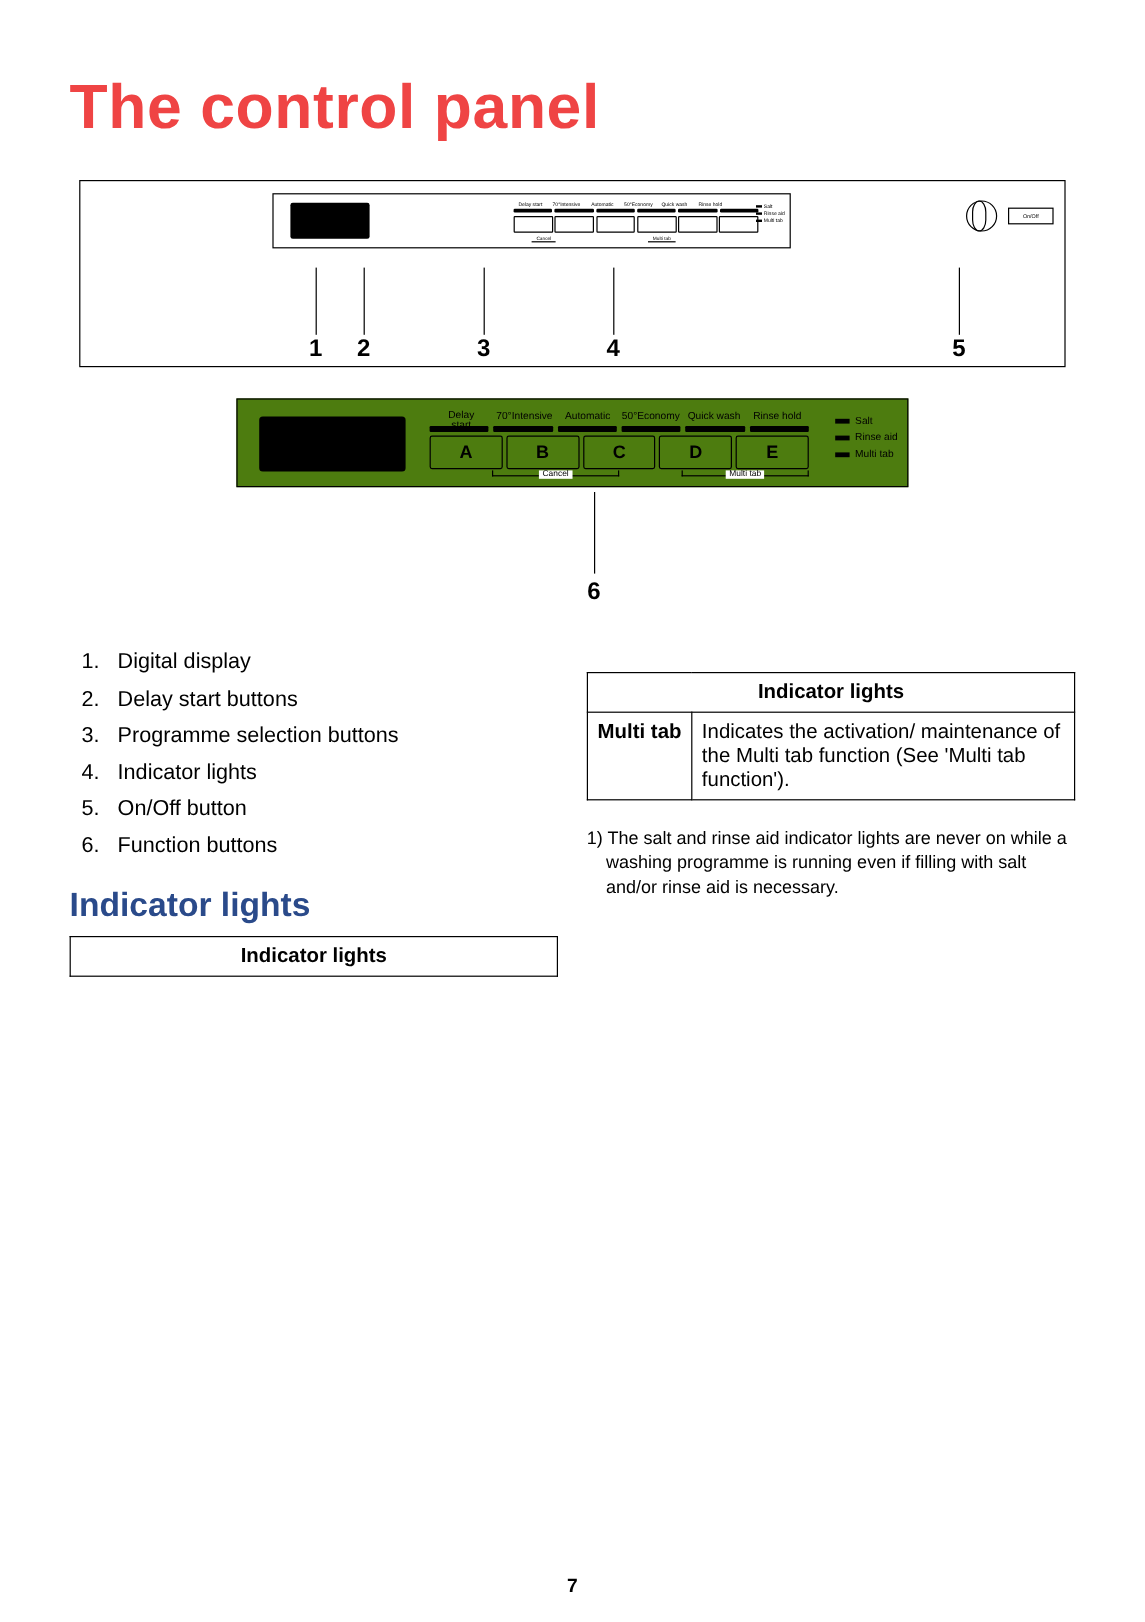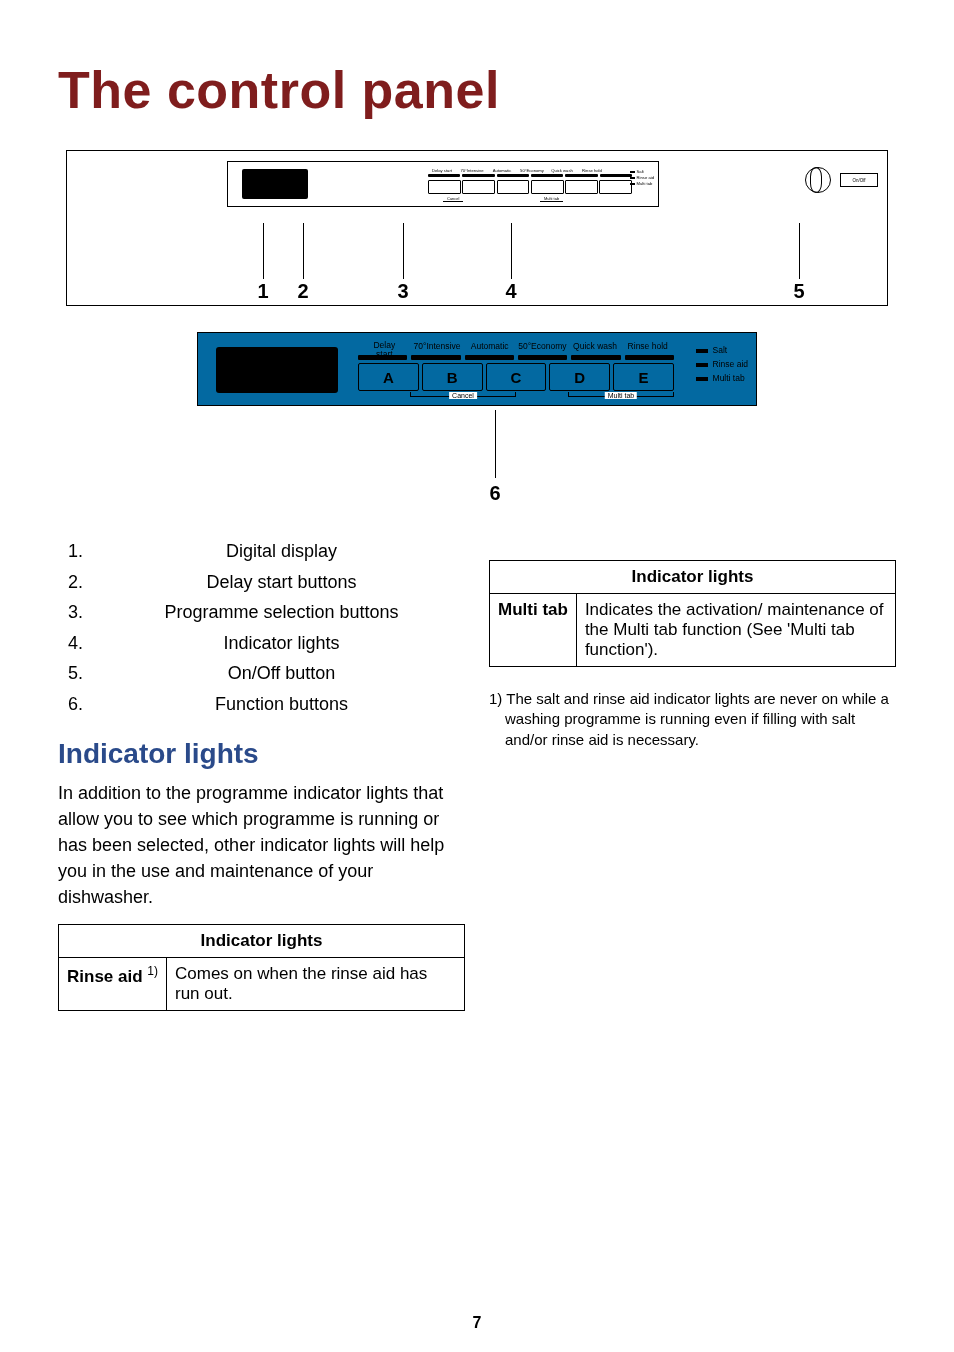--- a/index.html
+++ b/index.html
@@ -6,21 +6,21 @@
   body {
     font-family: "Gill Sans", "Gill Sans MT", "Segoe UI", sans-serif;
     width: 954px;
     height: 1352px;
     box-sizing: border-box;
     padding: 60px 58px 0 58px;
     position: relative;
     color: #000;
   }
   h1.title {
-    color: #7f1d1d;
+    color: #ef4444;
     font-size: 52px;
     font-weight: 700;
     margin: 0 0 30px 0;
     letter-spacing: 0.5px;
   }
 
   
   .diagram-main {
     border: 1px solid #000;
     margin: 0 8px 26px 8px;
@@ -150,21 +150,21 @@
   .diagram-detail {
     margin: 0 auto 24px auto;
     width: 560px;
     position: relative;
     height: 180px;
   }
   .detail-panel {
     border: 1px solid #000;
     height: 72px;
     position: relative;
-    background: #0369a1;
+    background: #4d7c0f;
   }
   .detail-screen {
     position: absolute;
     left: 18px; top: 14px;
     width: 122px; height: 46px;
     background: #000;
     border-radius: 3px;
   }
   .detail-header-labels {
     position: absolute;
@@ -249,21 +249,20 @@
   }
   .col {
     flex: 1;
     min-width: 0;
   }
   .num-list {
     margin: 0 0 18px 0;
     padding-left: 30px;
     font-size: 18px;
     line-height: 1.7;
-    text-align: center;
   }
   .num-list li { padding-left: 10px; }
 
   h2.sect {
     color: #2a4a8a;
     font-size: 28px;
     font-weight: 600;
     margin: 12px 0 10px 0;
   }
   .para {
@@ -417,31 +416,26 @@
     <ol class="num-list">
       <li>Digital display</li>
       <li>Delay start buttons</li>
       <li>Programme selection buttons</li>
       <li>Indicator lights</li>
       <li>On/Off button</li>
       <li>Function buttons</li>
     </ol>
 
     <h2 class="sect">Indicator lights</h2>
-    <p class="para">In addition to the programme indicator lights that allow you to see which programme is running or has been selected, other indicator lights will help you in the use and maintenance of your dishwasher.</p>
 
     <table class="ind">
       <tbody>
           <tr>
             <th colspan="2">Indicator lights</th>
           </tr>
-      <tr>
-        <td class="rowlabel"><span>Rinse aid</span> <span class="sup">1)</span></td>
-        <td>Comes on when the rinse aid has run out.</td>
-      </tr>
     </tbody>
       </table>
   </div>
 
   <div class="col">
     <div style="height:24px"></div>
     <table class="ind">
       <tbody>
           <tr>
             <th colspan="2">Indicator lights</th>

